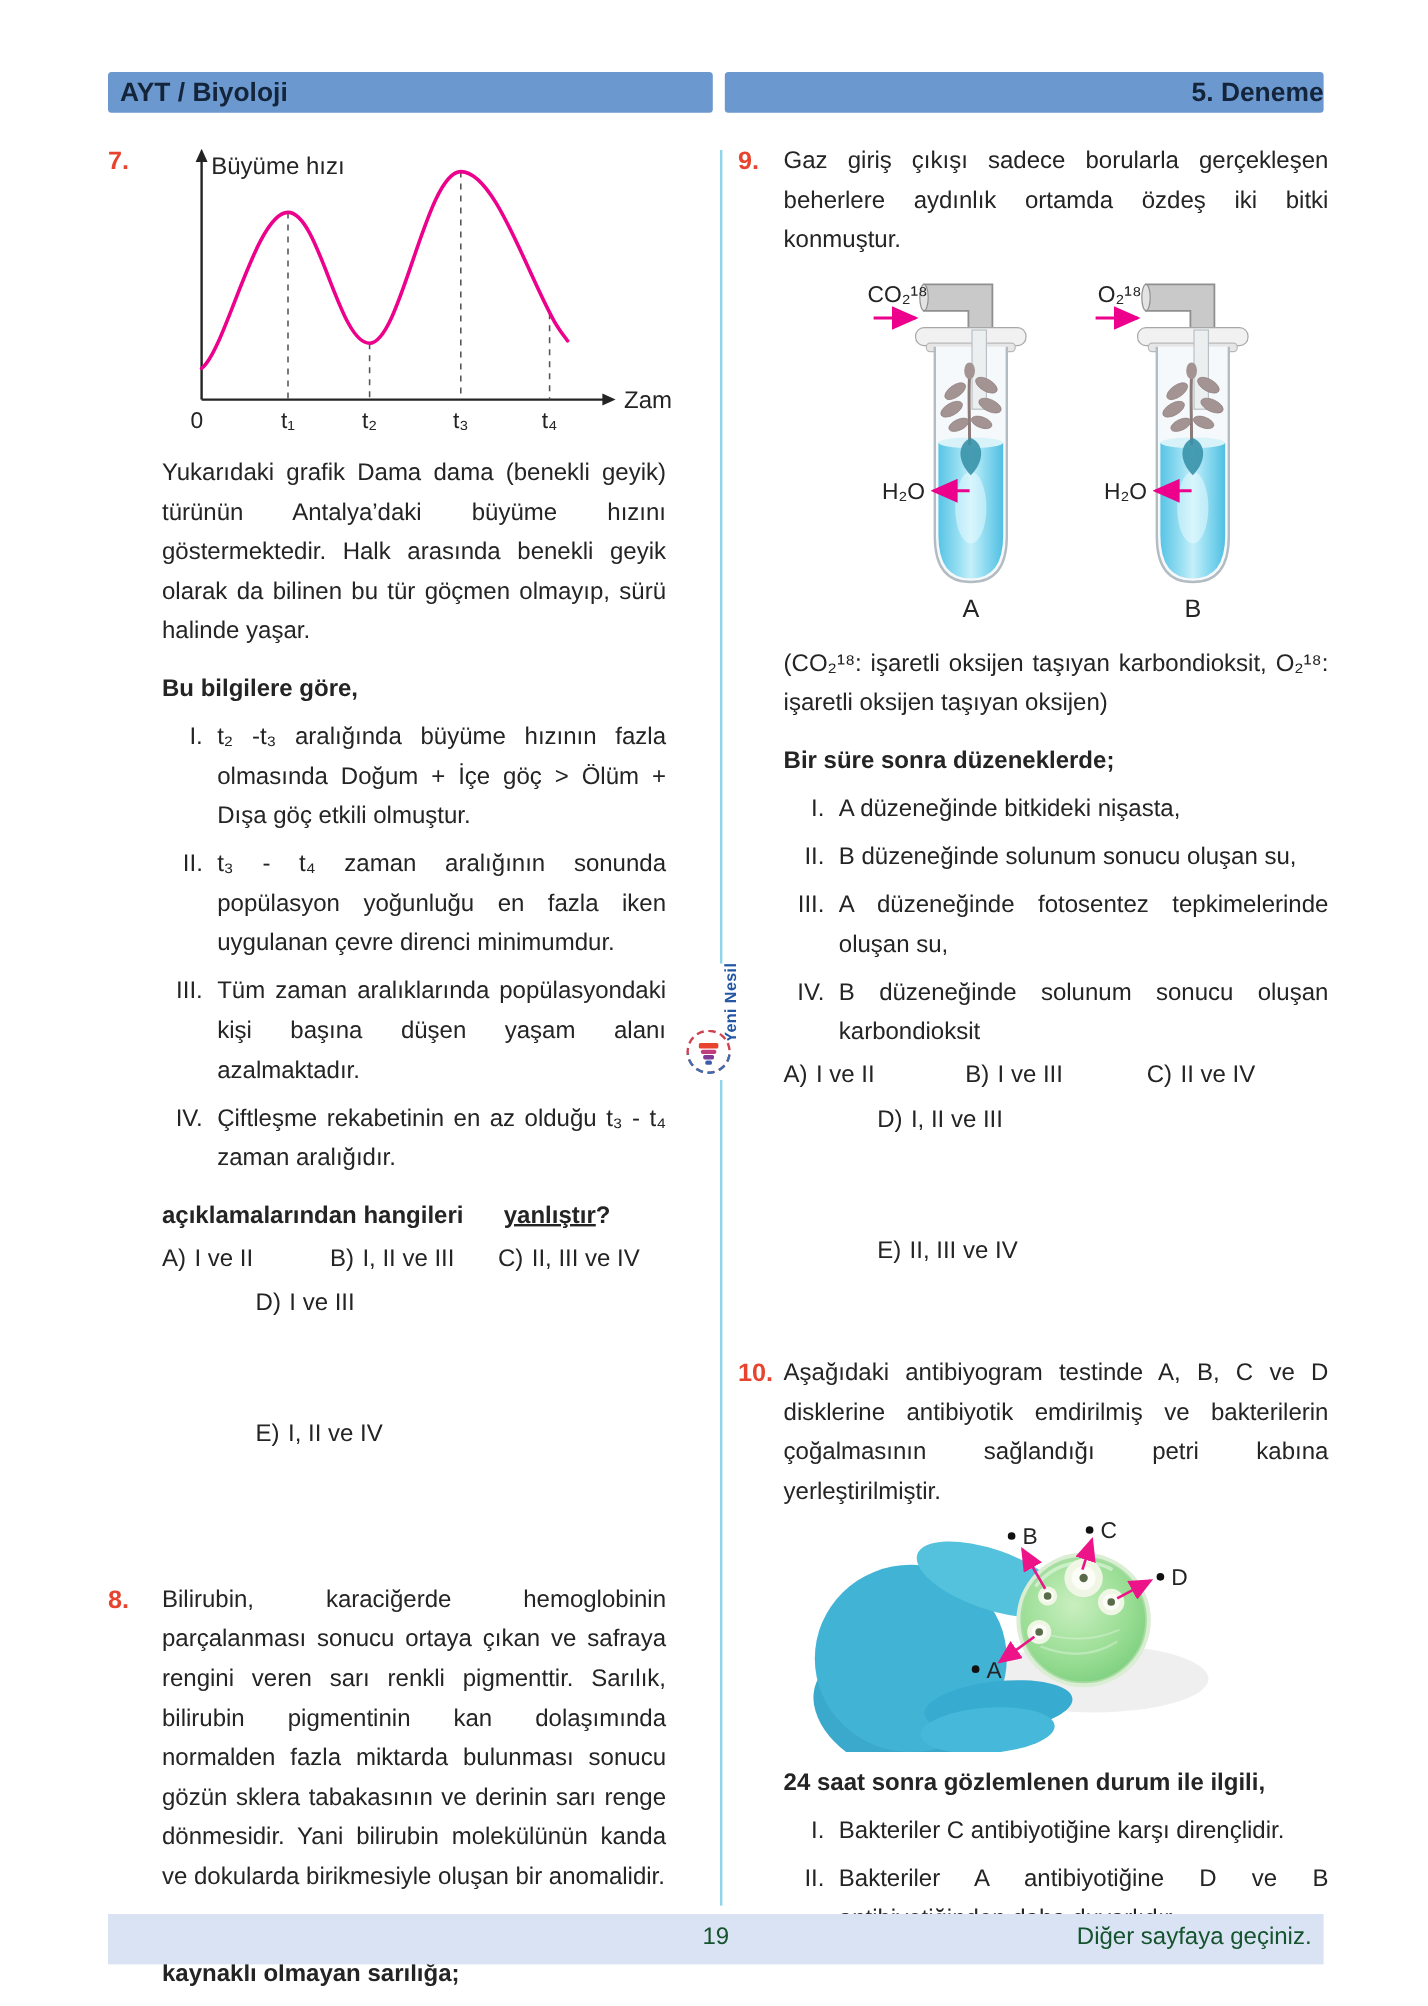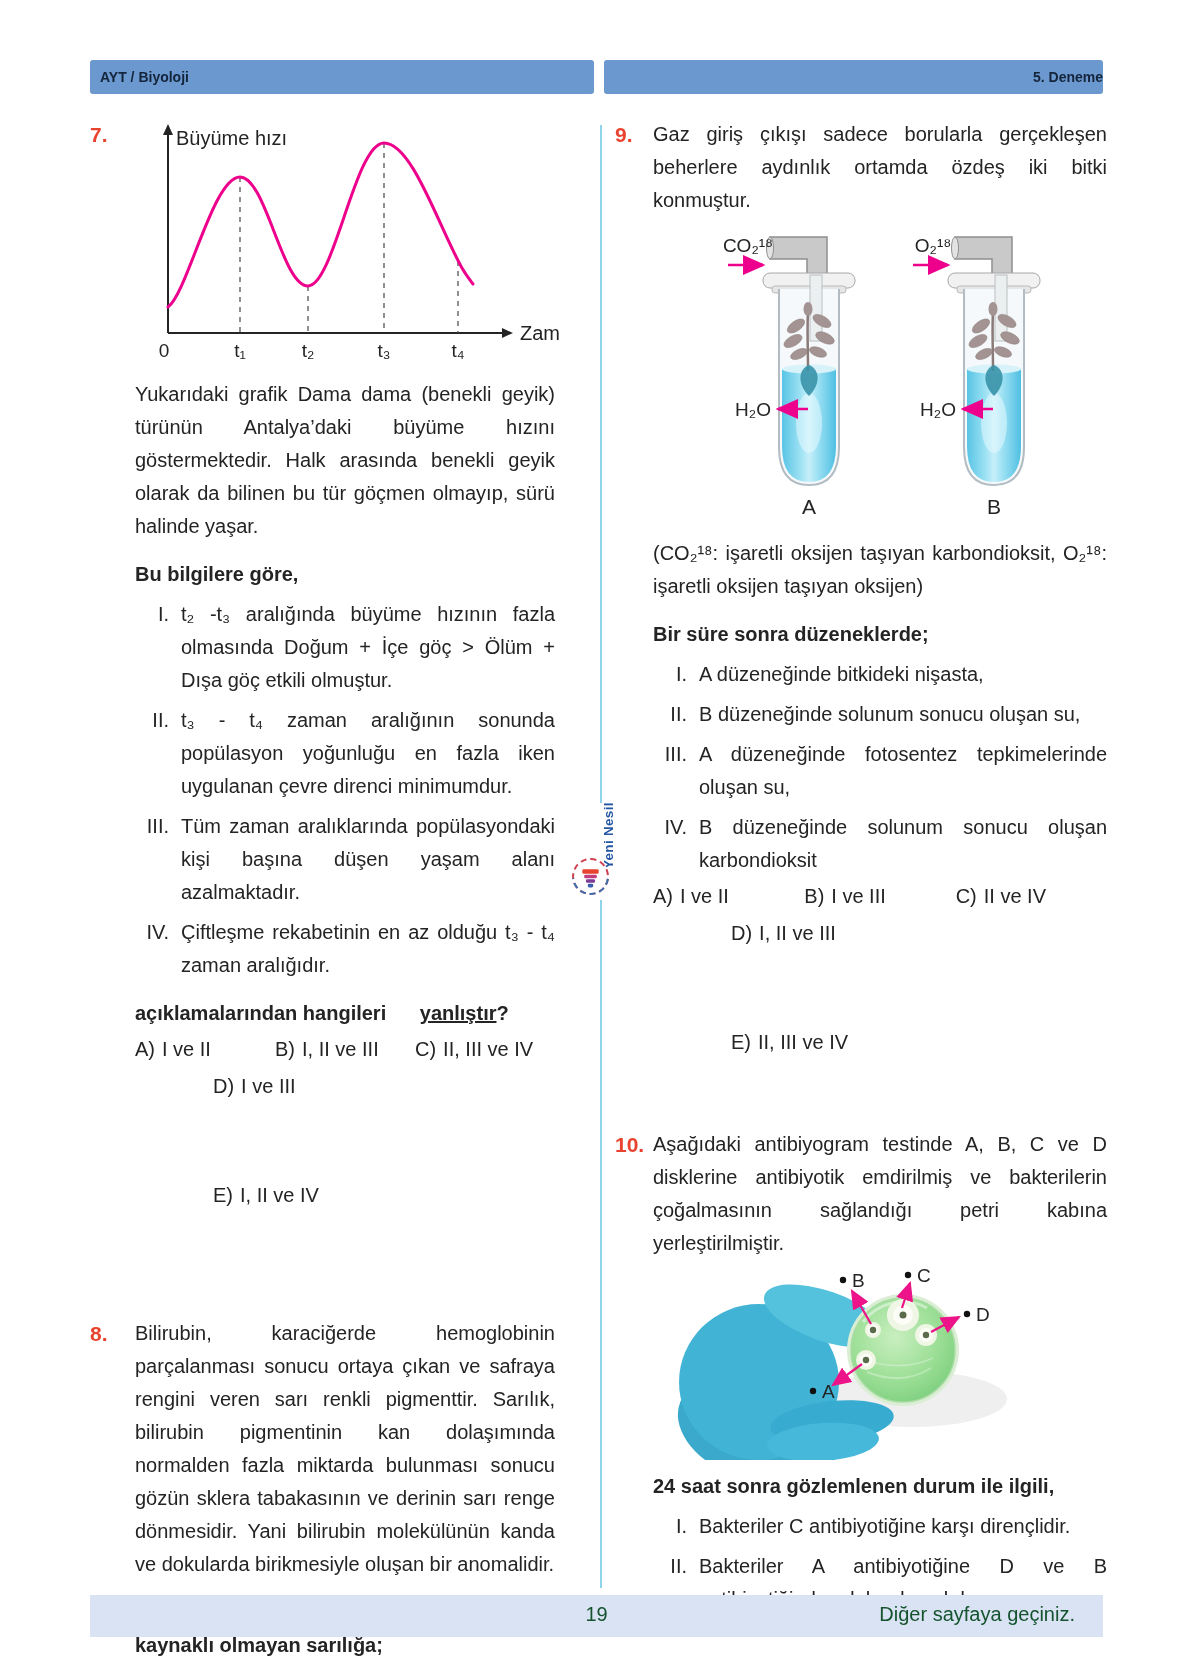--- a/index.html
+++ b/index.html
@@ -3,28 +3,28 @@
 <meta charset="utf-8">
 <style>
   * { margin:0; padding:0; box-sizing:border-box; }
   html,body { background:#ffffff; }
   body {
     width:1190px; height:1672px; position:relative; overflow:hidden;
     font-family:"Liberation Sans","DejaVu Sans",sans-serif; color:#242424;
   }
   
   .hbar { position:absolute; top:60px; height:34px; background:#6b98ce; border-radius:3px;
-          display:flex; align-items:center; font-weight:bold; font-size:14px; color:#14243a; }
+          display:flex; align-items:center; font-weight:bold; font-size:22px; color:#14243a; }
   .hbar-left  { left:90px;  width:504px; padding-left:10px; }
   .hbar-right { left:604px; width:499px; justify-content:flex-end; padding-right:0; }
   
   .fbar { position:absolute; left:90px; top:1595px; width:1013px; height:42px; background:#dae3f4;
           font-size:20px; color:#14532d; }
   .fpage { position:absolute; left:0; right:0; top:8px; text-align:center; }
-  .fnext { position:absolute; right:28px; top:8px; }
+  .fnext { position:absolute; right:10px; top:8px; }
   
   .vdiv { position:absolute; left:600px; width:2px; background:#8fd4ea; }
   .vdiv-top { top:125px; height:678px; }
   .vdiv-bottom { top:900px; height:688px; }
   .brand-text { position:absolute; left:601px; top:869px; width:70px; transform:rotate(-90deg);
                 transform-origin:0 0; font-size:13.5px; font-weight:bold; color:#2456a4;
                 letter-spacing:.3px; white-space:nowrap; }
   .brand-icon { position:absolute; left:572px; top:858px; width:37px; height:37px; border-radius:50%;
                 border:2px dashed #cf4050; background:#fff; }
   .brand-icon::after { content:""; position:absolute; inset:-2px; border-radius:50%;

